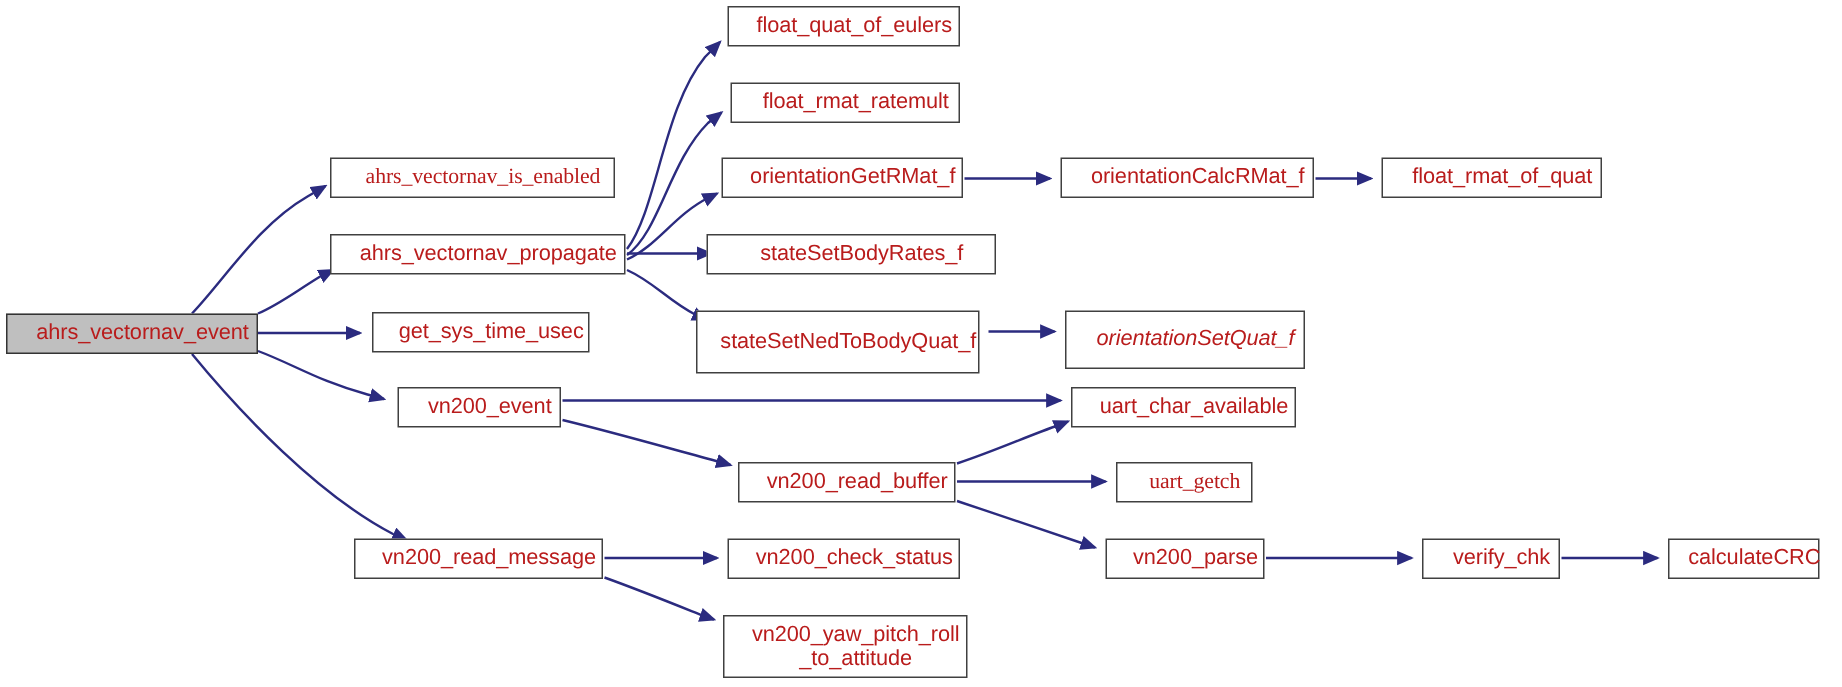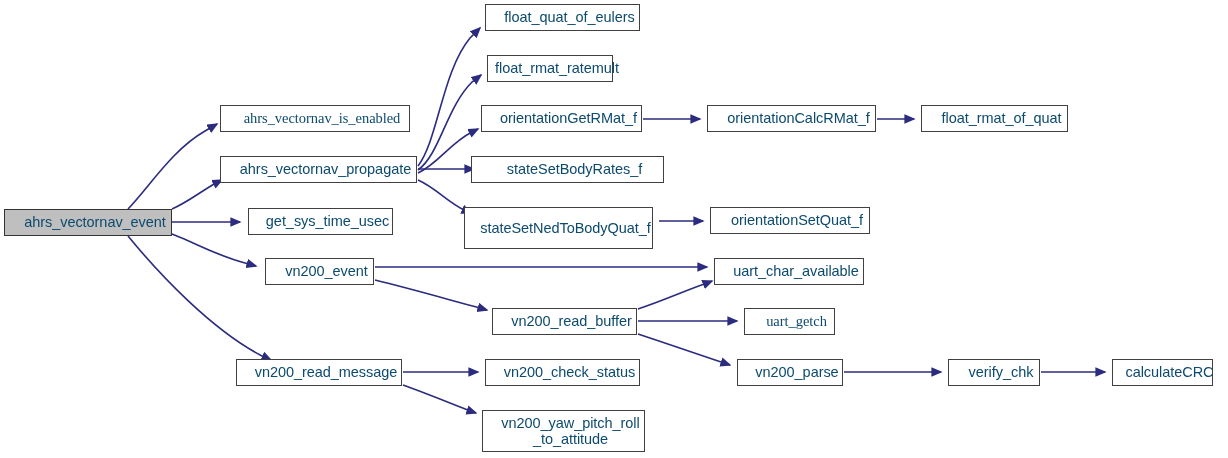--- a/index.html
+++ b/index.html
@@ -29,21 +29,21 @@
   }
   .node-box {
     position: absolute;
     box-sizing: border-box;
     background: #ffffff;
     border: 1.2px solid #404040;
     display: flex;
     align-items: center;
     justify-content: center;
     text-align: center;
-    color: #0c4a6e;
+    color: #b91c1c;
     font-size: 14.5px;
     line-height: 1.12;
     white-space: pre-line;
     letter-spacing: -0.05px;
     padding-left: 14px;
   }
   .node-box.root {
     background: #bfbfbf;
     border: 1.4px solid #333333;
   }
@@ -84,30 +84,30 @@
       </g>
   </svg>
   <div id="node-layer">
       <div class="node-box root" style="left: 4px; top: 209px; width: 168px; height: 27px;">ahrs_vectornav_event</div>
       <div class="node-box" style="left: 220px; top: 105px; width: 190px; height: 27px; font-family: Liberation Serif, serif;">ahrs_vectornav_is_enabled</div>
       <div class="node-box" style="left: 220px; top: 156px; width: 197px; height: 27px;">ahrs_vectornav_propagate</div>
       <div class="node-box" style="left: 248px; top: 208px; width: 145px; height: 27px;">get_sys_time_usec</div>
       <div class="node-box" style="left: 265px; top: 258px; width: 109px; height: 27px; text-align: right;">vn200_event</div>
       <div class="node-box" style="left: 236px; top: 359px; width: 166px; height: 27px;">vn200_read_message</div>
       <div class="node-box" style="left: 485px; top: 4px; width: 155px; height: 27px;">float_quat_of_eulers</div>
-      <div class="node-box" style="left: 487px; top: 55px; width: 126px; height: 27px; text-align: center;">float_rmat_ratemult</div>
+      <div class="node-box" style="left: 487px; top: 55px; width: 153px; height: 27px; text-align: center;">float_rmat_ratemult</div>
       <div class="node-box" style="left: 481px; top: 105px; width: 161px; height: 27px;">orientationGetRMat_f</div>
       <div class="node-box" style="left: 471px; top: 156px; width: 193px; height: 27px;">stateSetBodyRates_f</div>
       <div class="node-box" style="left: 464px; top: 207px; width: 189px; height: 42px;">stateSetNedToBodyQuat_f</div>
       <div class="node-box" style="left: 492px; top: 308px; width: 145px; height: 27px;">vn200_read_buffer</div>
       <div class="node-box" style="left: 485px; top: 359px; width: 155px; height: 27px;">vn200_check_status</div>
       <div class="node-box" style="left: 482px; top: 410px; width: 163px; height: 42px;">vn200_yaw_pitch_roll
 _to_attitude</div>
       <div class="node-box" style="left: 707px; top: 105px; width: 169px; height: 27px;">orientationCalcRMat_f</div>
-      <div class="node-box" style="left: 710px; top: 207px; width: 160px; height: 27px;">orientationSetQuat_f</div>
+      <div class="node-box" style="left: 710px; top: 207px; width: 160px; height: 39px; font-style: italic;">orientationSetQuat_f</div>
       <div class="node-box" style="left: 714px; top: 258px; width: 150px; height: 27px;">uart_char_available</div>
       <div class="node-box" style="left: 744px; top: 308px; width: 91px; height: 27px; font-family: Liberation Serif, serif;">uart_getch</div>
       <div class="node-box" style="left: 737px; top: 359px; width: 106px; height: 27px;">vn200_parse</div>
       <div class="node-box" style="left: 921px; top: 105px; width: 147px; height: 27px;">float_rmat_of_quat</div>
       <div class="node-box" style="left: 948px; top: 359px; width: 92px; height: 27px;">verify_chk</div>
       <div class="node-box" style="left: 1112px; top: 359px; width: 101px; height: 27px;">calculateCRC</div>
     </div>
 </div>
 
 </body></html>

